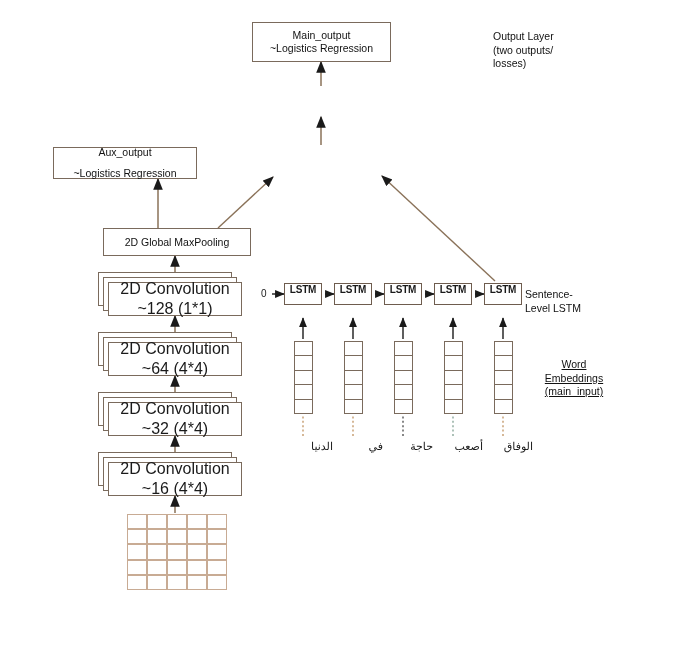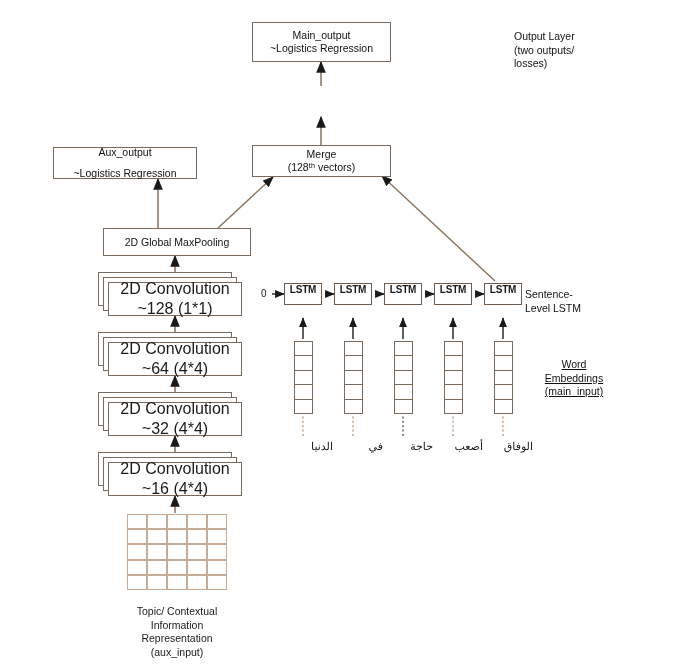--- a/index.html
+++ b/index.html
@@ -224,24 +224,20 @@
     <line x1="453" y1="436" x2="453" y2="414" stroke="#8aa79a" stroke-width="1.4" stroke-dasharray="2,2.4"></line>
     <line x1="503" y1="436" x2="503" y2="414" stroke="#c49a6c" stroke-width="1.4" stroke-dasharray="2,2.4"></line>
   </svg>
 
   <div class="node" style="left:252px; top:22px; width:139px; height:40px;">
     <span class="l1">Main_output</span>
     <span class="l2">~Logistics Regression</span>
   </div>
 
 
-  <div class="node" style="left:252px; top:145px; width:139px; height:32px;">
-    <span class="l1">Merge</span>
-    <span class="l2">(128ᵗʰ vectors)</span>
-  </div>
 
   <div class="node" style="left:53px; top:147px; width:144px; height:32px;gap:8px;">
     <span class="l1">Aux_output</span>
     <span class="l2">~Logistics Regression</span>
   </div>
 
   <div class="node" style="left:103px; top:228px; width:148px; height:28px;">
     <span class="l1">2D Global MaxPooling</span>
   </div>
 
@@ -302,24 +298,20 @@
     <span></span>
     <span></span>
     <span></span>
     <span></span>
     <span></span>
     <span></span>
     <span></span>
     <span></span>
   </div>
 
-  <div class="caption" style="left:107px; top:605px; width:140px;">Topic/ Contextual
-Information
-Representation
-(aux_input)</div>
 
   <div class="zero-label" style="left:261px; top:288px;">0</div>
 
   <div class="lstm" style="left:284px; top:283px;">
     <span>LSTM</span>
   </div>
   <div class="lstm" style="left:334px; top:283px;">
     <span>LSTM</span>
   </div>
   <div class="lstm" style="left:384px; top:283px;">
@@ -367,21 +359,21 @@
     <i></i>
     <i></i>
   </div>
 
   <div class="arabic" style="left:273px; top:440px; width:60px;">الدنيا</div>
   <div class="arabic" style="left:323px; top:440px; width:60px;">في</div>
   <div class="arabic" style="left:373px; top:440px; width:60px;">حاجة</div>
   <div class="arabic" style="left:423px; top:440px; width:60px;">أصعب</div>
   <div class="arabic" style="left:473px; top:440px; width:60px;">الوفاق</div>
 
-  <div class="side-note" style="left:514px; top:30px; width:120px;">Output Layer
+  <div class="side-note" style="left:493px; top:30px; width:120px;">Output Layer
 (two outputs/
 losses)</div>
 
   <div class="side-note" style="left:525px; top:288px; width:120px;">Sentence-
 Level LSTM</div>
 
   <div class="side-note center" style="left:519px; top:358px; width:110px;">Word
 Embeddings
 (main_input)</div>
 

